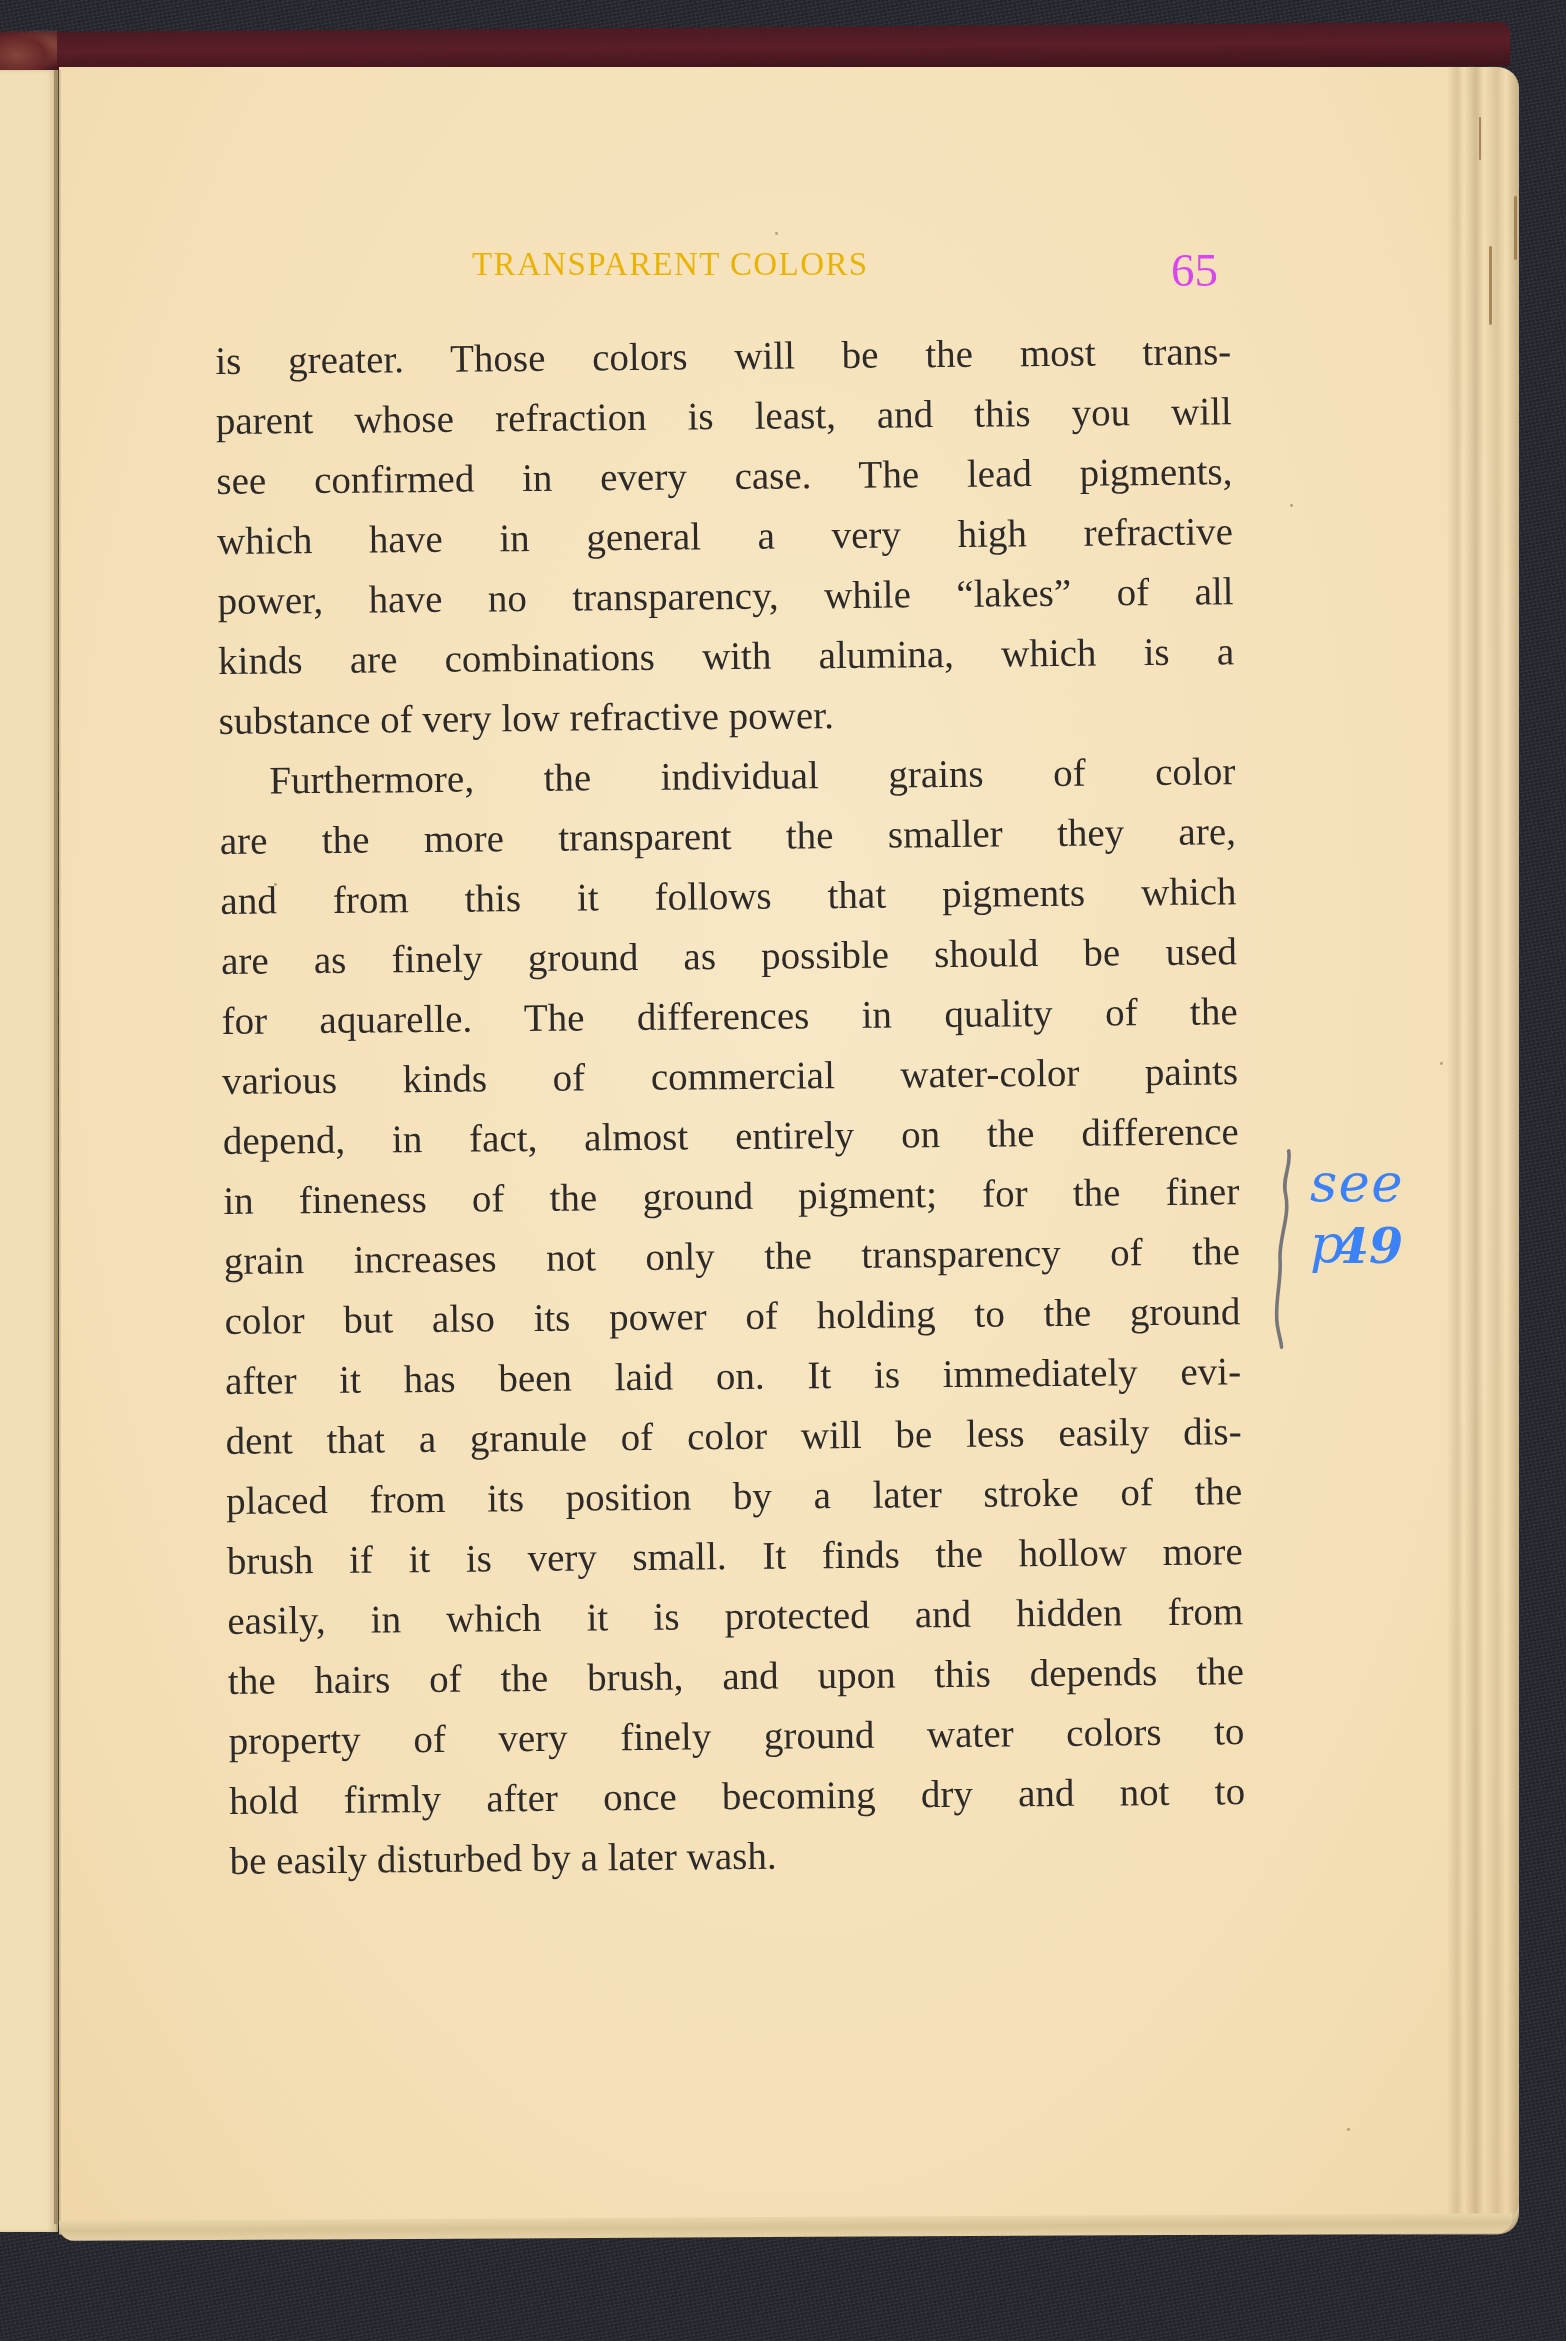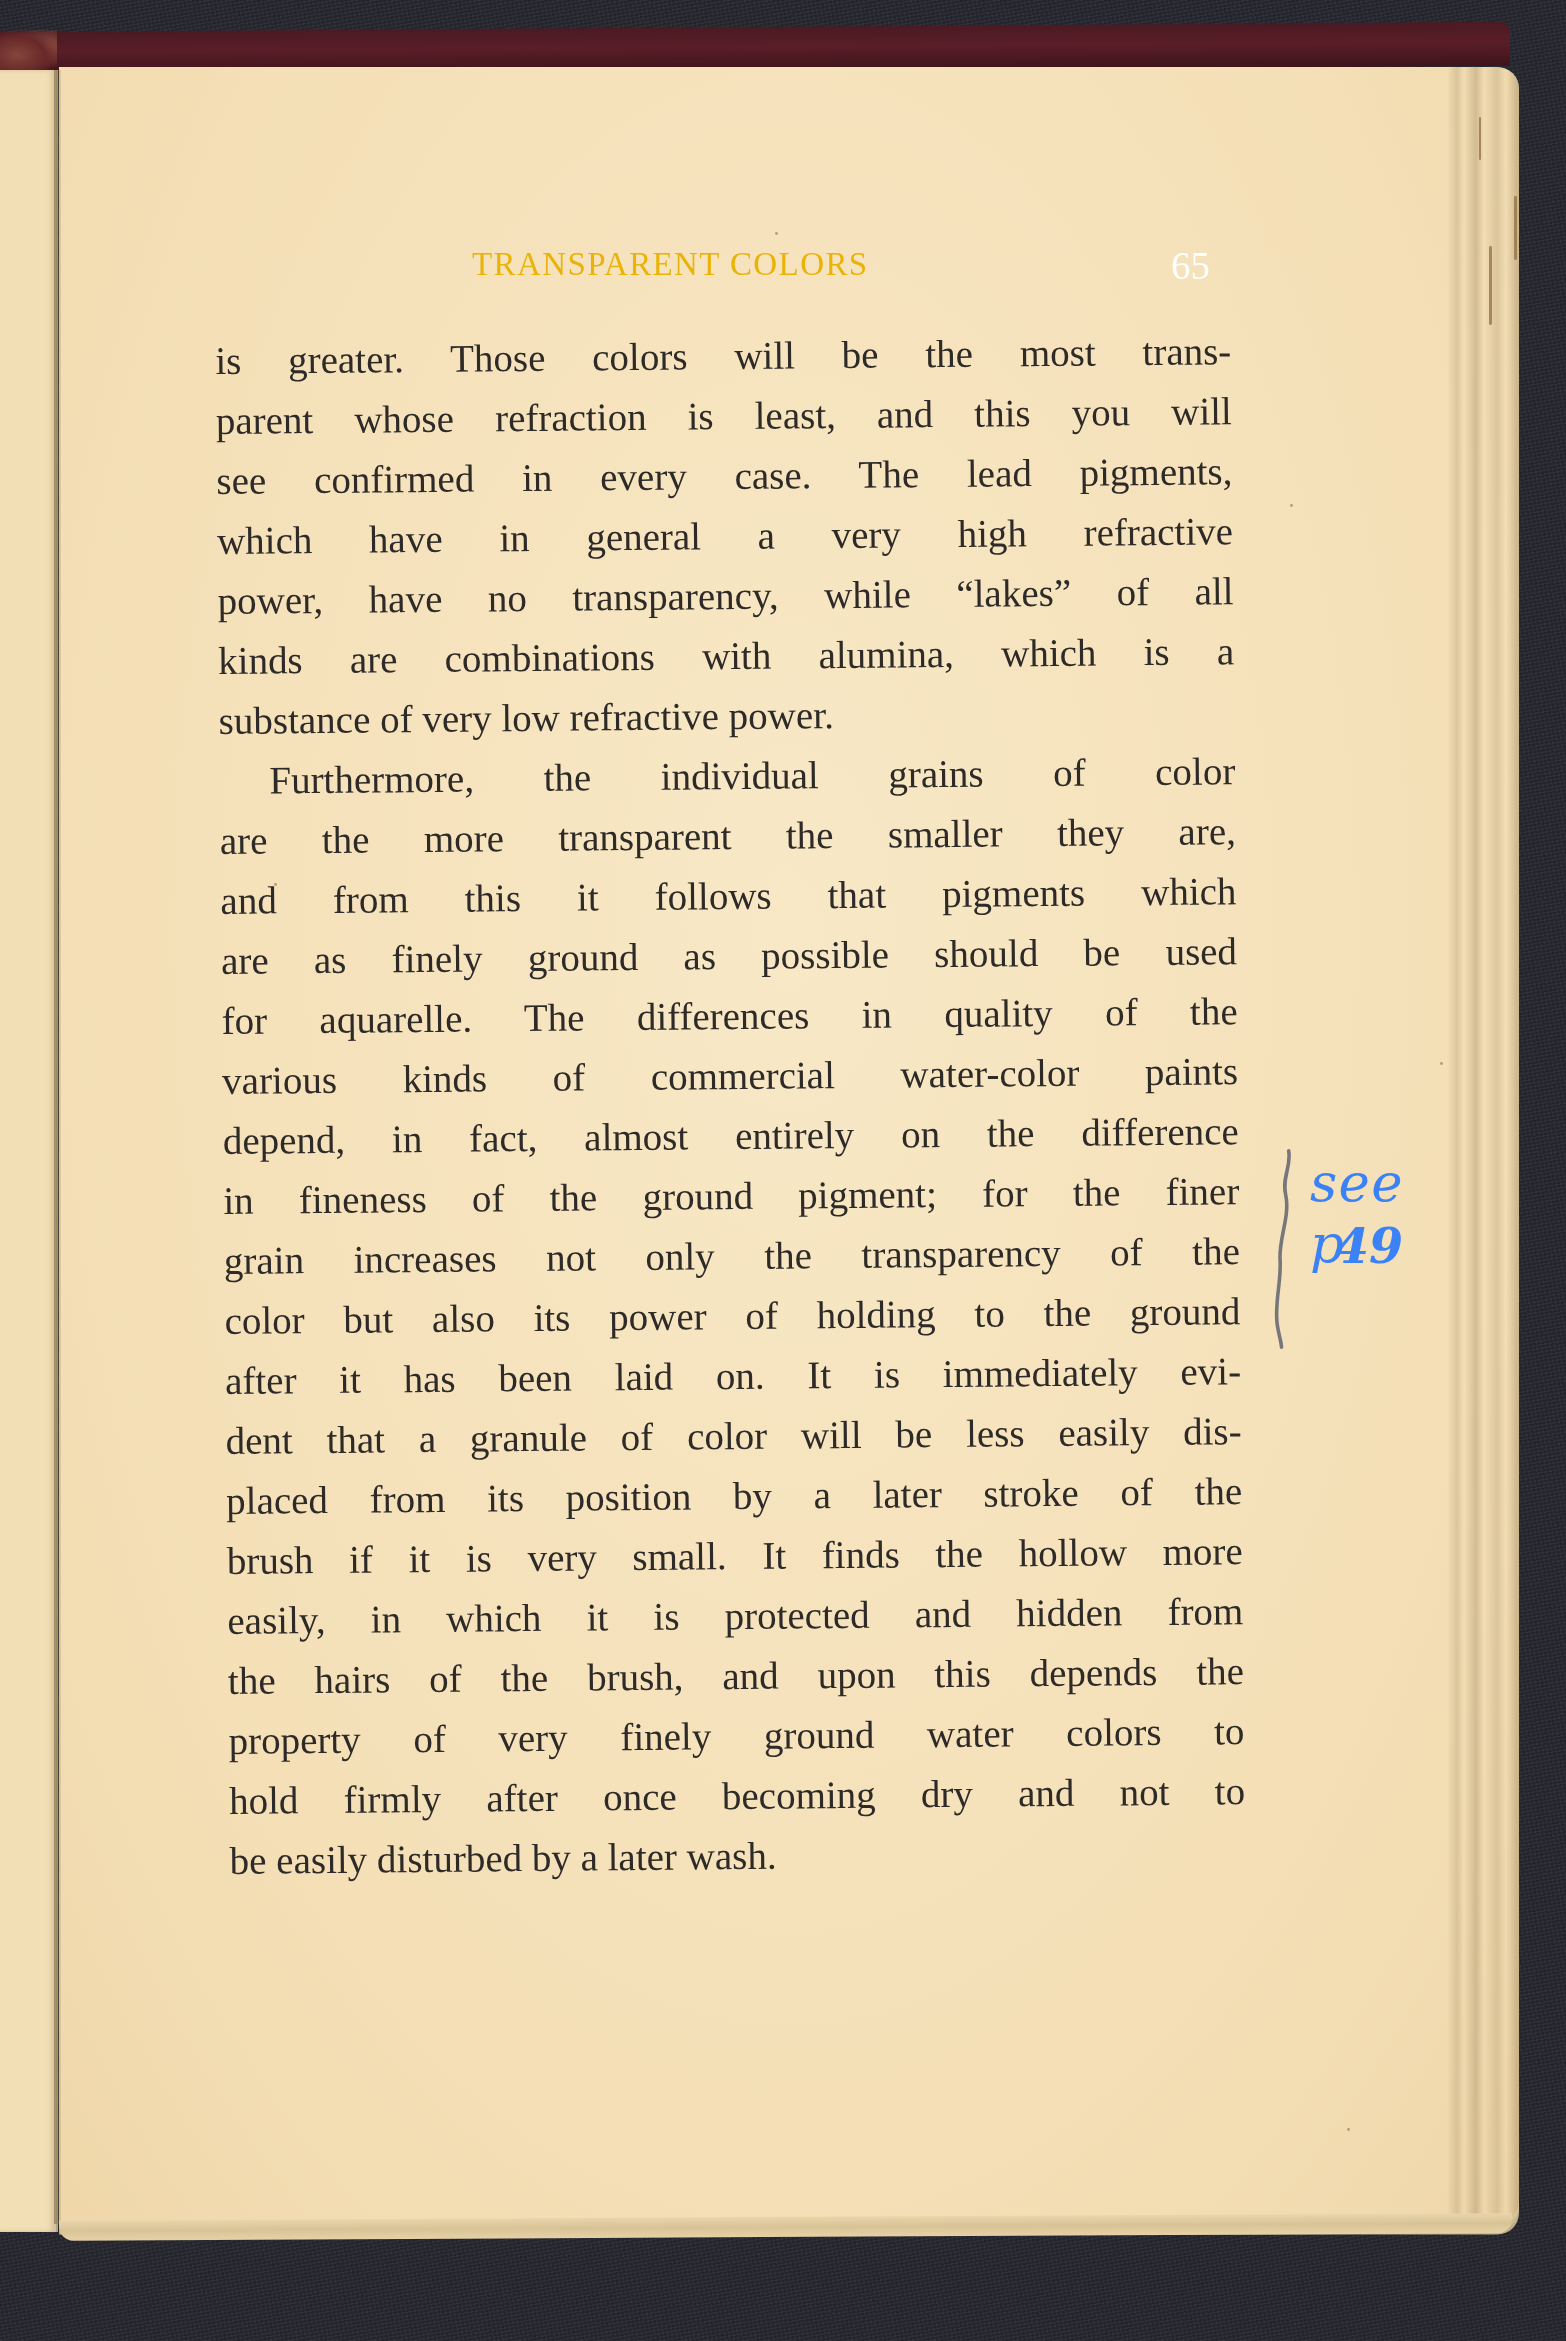--- a/index.html
+++ b/index.html
@@ -107,22 +107,22 @@
       left: 53px;
       top: 0;
       font-size: 33px;
       letter-spacing: 1.4px;
       color: #eab308;
     }
     .page-number {
       position: absolute;
       left: 752px;
       top: -2.9px;
-      font-size: 39px;
-      color: #ffffff;
+      font-size: 47px;
+      color: #d946ef;
     }
     
     .body-text {
       position: absolute;
       left: 215px;
       top: 331px;
       width: 1016px;
       color: #2d2a28;
       font-size: 39px;
       line-height: 60px;

